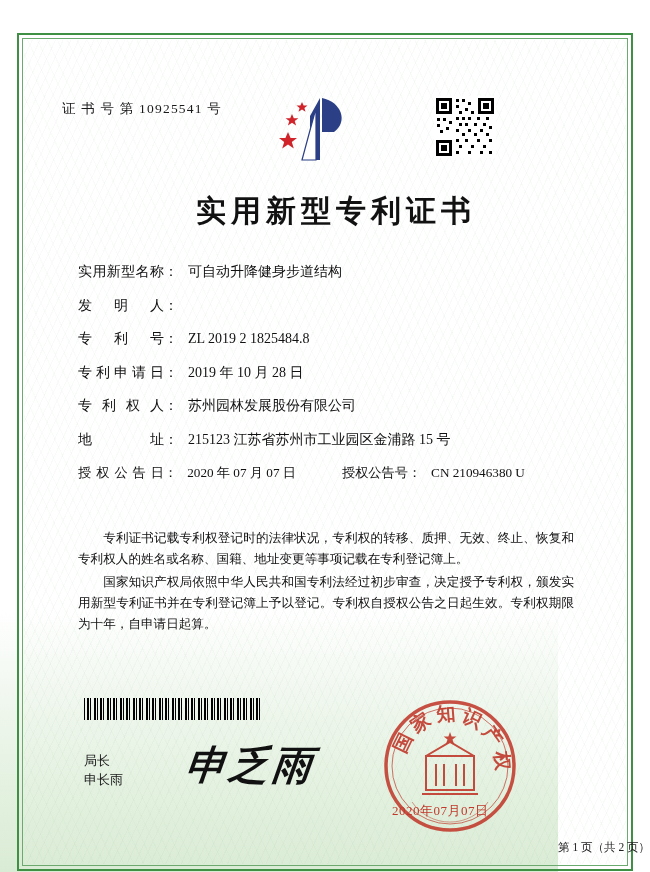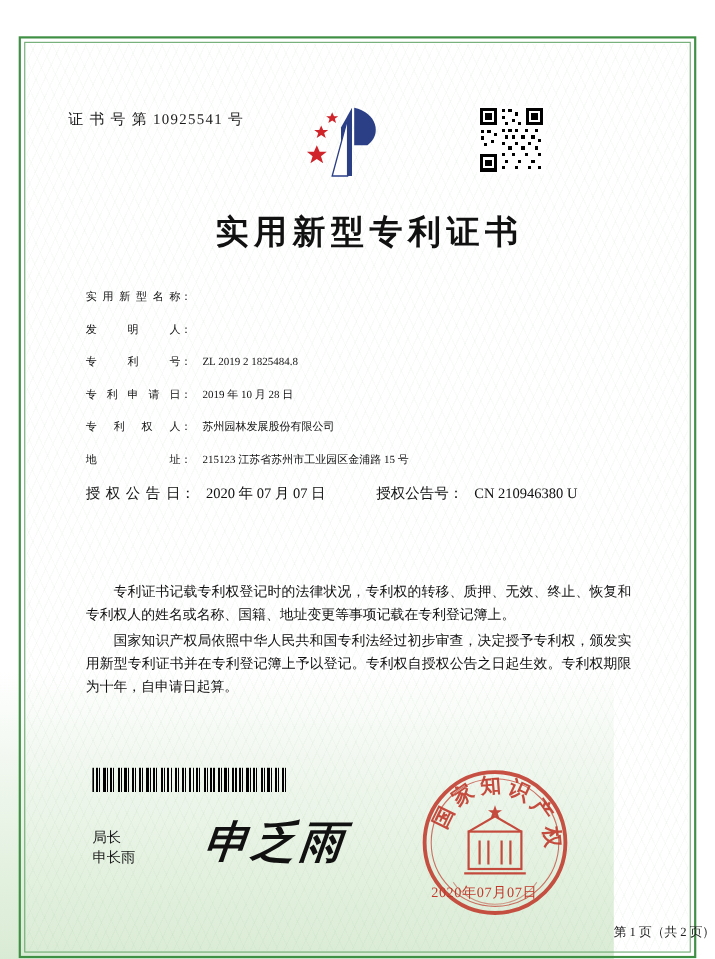--- a/index.html
+++ b/index.html
@@ -87,21 +87,21 @@
 
   .fields {
     position: absolute;
     left: 78px; top: 247px;
     width: 500px;
   }
   .field-row {
     display: flex;
     align-items: baseline;
     margin-bottom: 15.5px;
-    font-size: 10px;
+    font-size: 14px;
   }
   .field-label {
     white-space: nowrap;
     color: #111;
   }
   .field-label.spread {
     display: inline-block;
     width: 86px;
     text-align: justify;
     text-align-last: justify;
@@ -268,20 +268,21 @@
     </svg>
   </div>
 
   <div class="title">实用新型专利证书</div>
 
   <div class="fields">
 
     <div class="field-row">
       <span class="field-label spread">实用新型名称</span>
       <span class="field-label">：</span>
+      <span class="field-value">可自动升降健身步道结构</span>
     </div>
 
     <div class="field-row">
       <span class="field-label spread">发明人</span>
       <span class="field-label">：</span>
     </div>
 
     <div class="field-row">
       <span class="field-label spread">专利号</span>
       <span class="field-label">：</span>

